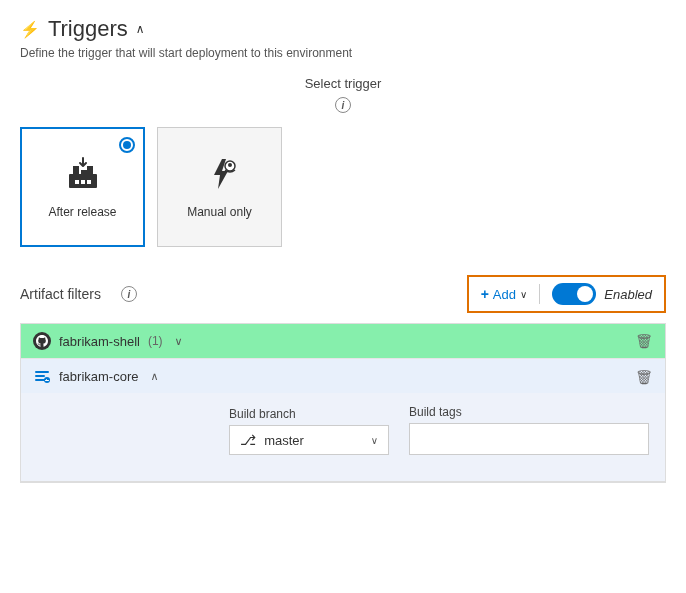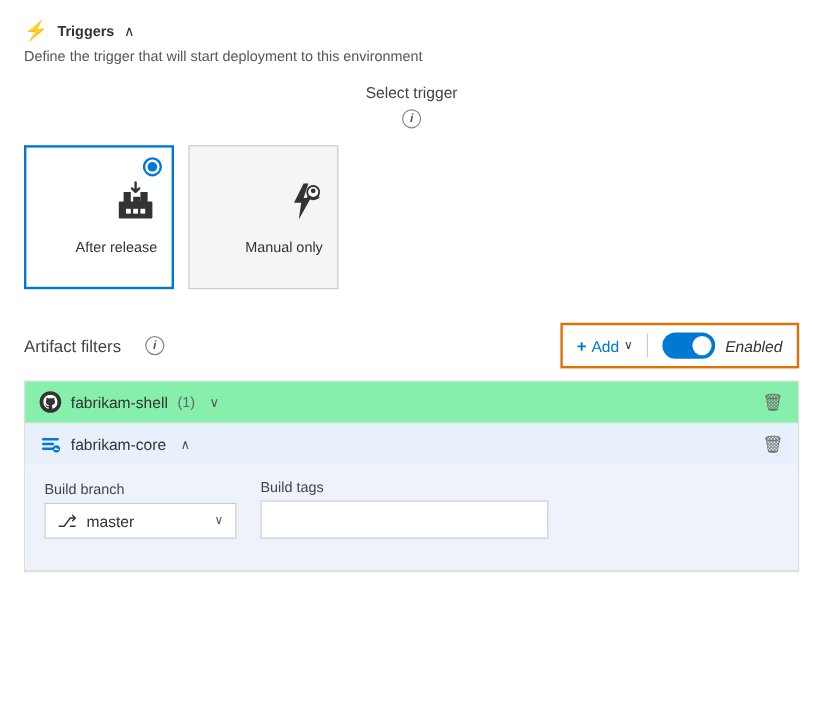--- a/index.html
+++ b/index.html
@@ -15,22 +15,22 @@
       padding: 16px 20px;
       max-width: 686px;
     }
     .section-header {
       display: flex;
       align-items: center;
       gap: 8px;
       margin-bottom: 4px;
     }
     .section-title {
-      font-size: 12px;
-      font-weight: 700;
+      font-size: 22px;
+      font-weight: 400;
       color: #333;
     }
     .section-subtitle {
       font-size: 12px;
       color: #555;
       margin-bottom: 16px;
     }
     .chevron-icon {
       font-size: 12px;
       color: #333;
@@ -67,21 +67,21 @@
       gap: 12px;
       margin-bottom: 28px;
     }
     .trigger-card {
       width: 125px;
       height: 120px;
       border: 1px solid #ccc;
       background: #f5f5f5;
       display: flex;
       flex-direction: column;
-      align-items: flex-end;
+      align-items: center;
       justify-content: center;
       gap: 8px;
       cursor: pointer;
       position: relative;
       padding: 12px;
     }
     .trigger-card.selected {
       border: 2px solid #0078d4;
       background: #fff;
     }
@@ -196,20 +196,21 @@
       display: flex;
       align-items: center;
       justify-content: space-between;
       padding: 8px 12px;
       border-bottom: 1px solid #e5e5e5;
       background: #86efac;
     }
     .artifact-row.expanded {
       background: #e8f0fb;
       border-bottom: none;
+      align-items: flex-end;
     }
     .artifact-row-content {
       display: flex;
       align-items: center;
       gap: 8px;
     }
     .artifact-name {
       font-size: 13px;
       color: #333;
     }
@@ -230,20 +231,21 @@
     .expanded-content {
       background: #eef2fa;
       padding: 12px 16px 16px;
       border-bottom: 1px solid #ddd;
     }
     .fields-row {
       display: flex;
       gap: 20px;
       align-items: flex-end;
       margin-bottom: 10px;
+      justify-content: flex-end;
     }
     .field-group {
       display: flex;
       flex-direction: column;
       gap: 4px;
     }
     .field-label {
       font-size: 12px;
       color: #444;
       font-weight: 500;

